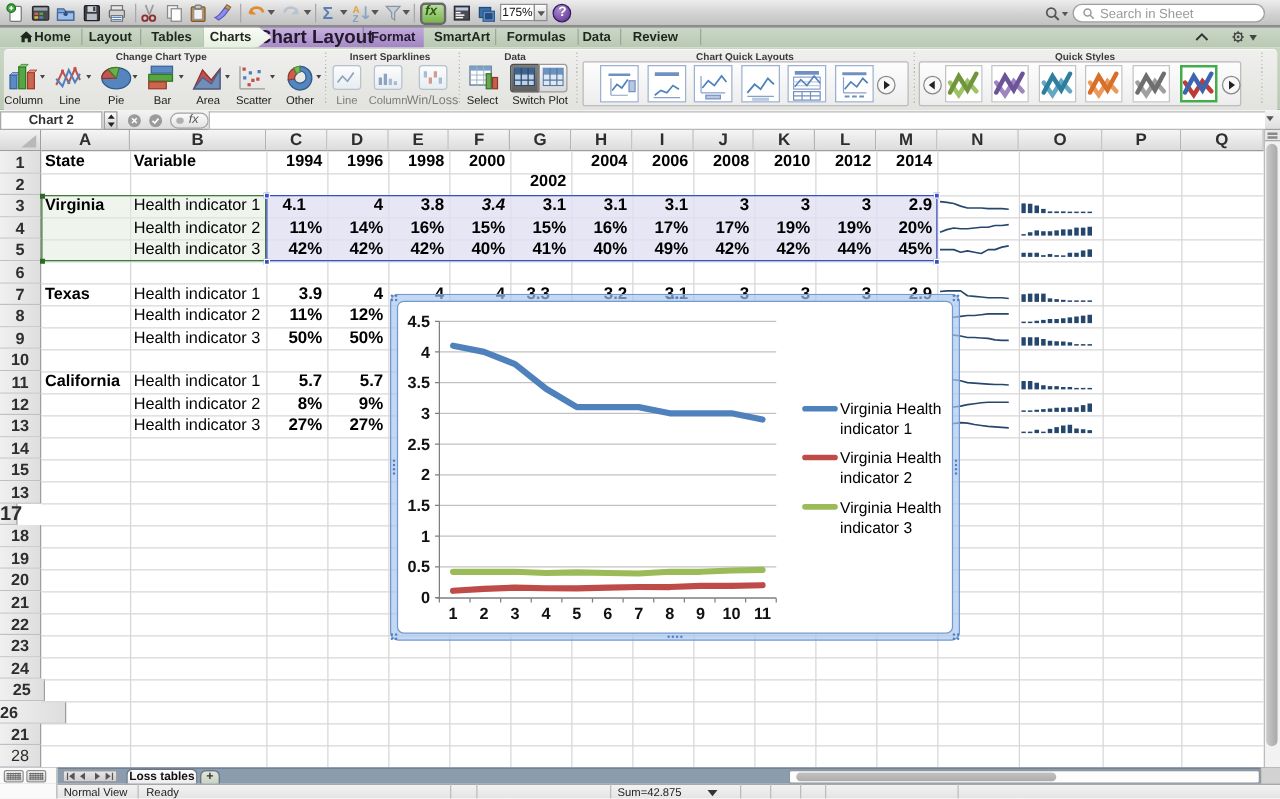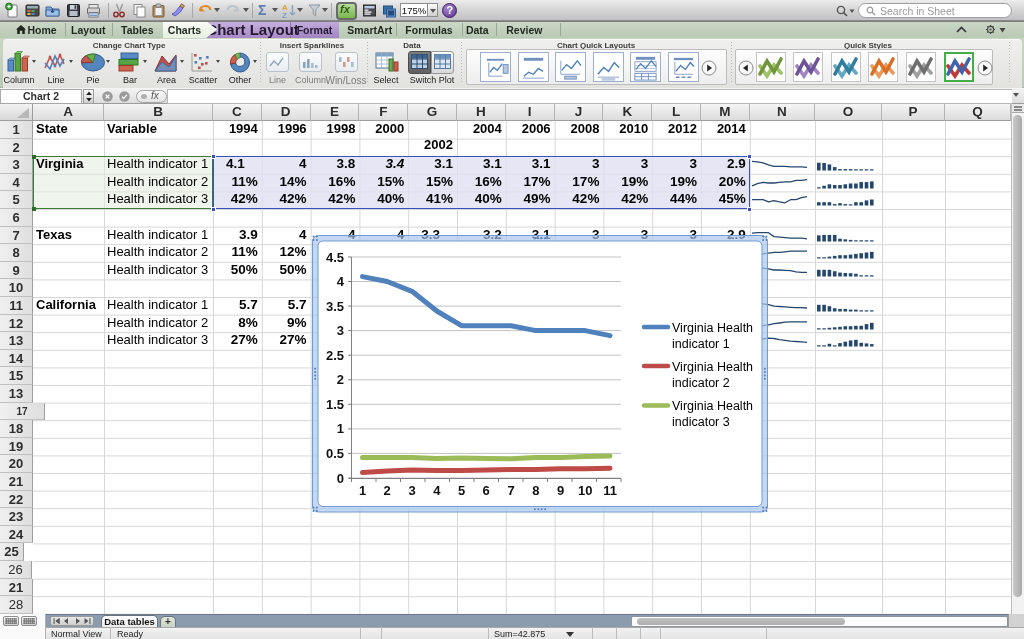--- a/index.html
+++ b/index.html
@@ -395,30 +395,30 @@
     <div style="left:0;top:226.60000000000002px;width:33px;height:17.6px;background:linear-gradient(90deg,#f0f0f0,#dedede);border-right:1px solid #9e9e9e;border-bottom:1px solid #c0c0c0;font-size:13px;font-weight:bold;color:#2e2e2e;text-align:center;line-height:17.6px;">7</div>
     <div style="left:0;top:244.20000000000002px;width:33px;height:17.6px;background:linear-gradient(90deg,#f0f0f0,#dedede);border-right:1px solid #9e9e9e;border-bottom:1px solid #c0c0c0;font-size:13px;font-weight:bold;color:#2e2e2e;text-align:center;line-height:17.6px;">8</div>
     <div style="left:0;top:261.8px;width:33px;height:17.6px;background:linear-gradient(90deg,#f0f0f0,#dedede);border-right:1px solid #9e9e9e;border-bottom:1px solid #c0c0c0;font-size:13px;font-weight:bold;color:#2e2e2e;text-align:center;line-height:17.6px;">9</div>
     <div style="left:0;top:279.4px;width:33px;height:17.6px;background:linear-gradient(90deg,#f0f0f0,#dedede);border-right:1px solid #9e9e9e;border-bottom:1px solid #c0c0c0;font-size:13px;font-weight:bold;color:#2e2e2e;text-align:center;line-height:17.6px;">10</div>
     <div style="left:0;top:297.0px;width:33px;height:17.6px;background:linear-gradient(90deg,#f0f0f0,#dedede);border-right:1px solid #9e9e9e;border-bottom:1px solid #c0c0c0;font-size:13px;font-weight:bold;color:#2e2e2e;text-align:center;line-height:17.6px;">11</div>
     <div style="left:0;top:314.6px;width:33px;height:17.6px;background:linear-gradient(90deg,#f0f0f0,#dedede);border-right:1px solid #9e9e9e;border-bottom:1px solid #c0c0c0;font-size:13px;font-weight:bold;color:#2e2e2e;text-align:center;line-height:17.6px;">12</div>
     <div style="left:0;top:332.20000000000005px;width:33px;height:17.6px;background:linear-gradient(90deg,#f0f0f0,#dedede);border-right:1px solid #9e9e9e;border-bottom:1px solid #c0c0c0;font-size:13px;font-weight:bold;color:#2e2e2e;text-align:center;line-height:17.6px;">13</div>
     <div style="left:0;top:349.8px;width:33px;height:17.6px;background:linear-gradient(90deg,#f0f0f0,#dedede);border-right:1px solid #9e9e9e;border-bottom:1px solid #c0c0c0;font-size:13px;font-weight:bold;color:#2e2e2e;text-align:center;line-height:17.6px;">14</div>
     <div style="left:0;top:367.40000000000003px;width:33px;height:17.6px;background:linear-gradient(90deg,#f0f0f0,#dedede);border-right:1px solid #9e9e9e;border-bottom:1px solid #c0c0c0;font-size:13px;font-weight:bold;color:#2e2e2e;text-align:center;line-height:17.6px;">15</div>
     <div style="left:0;top:385.0px;width:33px;height:17.6px;background:linear-gradient(90deg,#f0f0f0,#dedede);border-right:1px solid #9e9e9e;border-bottom:1px solid #c0c0c0;font-size:13px;font-weight:bold;color:#2e2e2e;text-align:center;line-height:17.6px;">13</div>
-    <div style="left:0;top:402.6px;width:45px;height:17.6px;background:linear-gradient(90deg,#f0f0f0,#dedede);border-right:1px solid #9e9e9e;border-bottom:1px solid #c0c0c0;font-size:10px;font-weight:bold;color:#2e2e2e;text-align:center;line-height:17.6px;">17</div>
+    <div style="left:0;top:402.6px;width:14px;height:17.6px;background:linear-gradient(90deg,#f0f0f0,#dedede);border-right:1px solid #9e9e9e;border-bottom:1px solid #c0c0c0;font-size:16px;font-weight:bold;color:#2e2e2e;text-align:center;line-height:17.6px;">17</div>
     <div style="left:0;top:420.20000000000005px;width:33px;height:17.6px;background:linear-gradient(90deg,#f0f0f0,#dedede);border-right:1px solid #9e9e9e;border-bottom:1px solid #c0c0c0;font-size:13px;font-weight:bold;color:#2e2e2e;text-align:center;line-height:17.6px;">18</div>
     <div style="left:0;top:437.8px;width:33px;height:17.6px;background:linear-gradient(90deg,#f0f0f0,#dedede);border-right:1px solid #9e9e9e;border-bottom:1px solid #c0c0c0;font-size:13px;font-weight:bold;color:#2e2e2e;text-align:center;line-height:17.6px;">19</div>
     <div style="left:0;top:455.40000000000003px;width:33px;height:17.6px;background:linear-gradient(90deg,#f0f0f0,#dedede);border-right:1px solid #9e9e9e;border-bottom:1px solid #c0c0c0;font-size:13px;font-weight:bold;color:#2e2e2e;text-align:center;line-height:17.6px;">20</div>
     <div style="left:0;top:473.0px;width:33px;height:17.6px;background:linear-gradient(90deg,#f0f0f0,#dedede);border-right:1px solid #9e9e9e;border-bottom:1px solid #c0c0c0;font-size:13px;font-weight:bold;color:#2e2e2e;text-align:center;line-height:17.6px;">21</div>
     <div style="left:0;top:490.6px;width:33px;height:17.6px;background:linear-gradient(90deg,#f0f0f0,#dedede);border-right:1px solid #9e9e9e;border-bottom:1px solid #c0c0c0;font-size:13px;font-weight:bold;color:#2e2e2e;text-align:center;line-height:17.6px;">22</div>
     <div style="left:0;top:508.20000000000005px;width:33px;height:17.6px;background:linear-gradient(90deg,#f0f0f0,#dedede);border-right:1px solid #9e9e9e;border-bottom:1px solid #c0c0c0;font-size:13px;font-weight:bold;color:#2e2e2e;text-align:center;line-height:17.6px;">23</div>
     <div style="left:0;top:525.8px;width:33px;height:17.6px;background:linear-gradient(90deg,#f0f0f0,#dedede);border-right:1px solid #9e9e9e;border-bottom:1px solid #c0c0c0;font-size:13px;font-weight:bold;color:#2e2e2e;text-align:center;line-height:17.6px;">24</div>
-    <div style="left:0;top:543.4000000000001px;width:24px;height:17.6px;background:linear-gradient(90deg,#f0f0f0,#dedede);border-right:1px solid #9e9e9e;border-bottom:1px solid #c0c0c0;font-size:13px;font-weight:bold;color:#2e2e2e;text-align:center;line-height:17.6px;">25</div>
-    <div style="left:0;top:561.0px;width:32px;height:17.6px;background:linear-gradient(90deg,#f0f0f0,#dedede);border-right:1px solid #9e9e9e;border-bottom:1px solid #c0c0c0;font-size:13px;font-weight:normal;color:#2e2e2e;text-align:center;line-height:17.6px;">26</div>
+    <div style="left:0;top:543.4000000000001px;width:36px;height:17.6px;background:linear-gradient(90deg,#f0f0f0,#dedede);border-right:1px solid #9e9e9e;border-bottom:1px solid #c0c0c0;font-size:13px;font-weight:bold;color:#2e2e2e;text-align:center;line-height:17.6px;">25</div>
+    <div style="left:0;top:561.0px;width:53px;height:17.6px;background:linear-gradient(90deg,#f0f0f0,#dedede);border-right:1px solid #9e9e9e;border-bottom:1px solid #c0c0c0;font-size:13px;font-weight:bold;color:#2e2e2e;line-height:17.6px;">26</div>
     <div style="left:0;top:578.6px;width:33px;height:17.6px;background:linear-gradient(90deg,#f0f0f0,#dedede);border-right:1px solid #9e9e9e;border-bottom:1px solid #c0c0c0;font-size:13px;font-weight:bold;color:#2e2e2e;text-align:center;line-height:17.6px;">21</div>
     <div style="left:0;top:596.2px;width:33px;height:17.6px;background:linear-gradient(90deg,#f0f0f0,#dedede);border-right:1px solid #9e9e9e;border-bottom:1px solid #c0c0c0;font-size:13px;font-weight:normal;color:#2e2e2e;text-align:center;line-height:17.6px;">28</div>
     <svg style="left:33px;top:121px;" width="978" height="493" viewBox="0 0 978 493">
       <path d="M71.5 0V493" stroke="#d7d7d7"></path>
       <path d="M180.5 0V493" stroke="#d7d7d7"></path>
       <path d="M229.3 0V493" stroke="#d7d7d7"></path>
       <path d="M278.1 0V493" stroke="#d7d7d7"></path>
       <path d="M326.9 0V493" stroke="#d7d7d7"></path>
       <path d="M375.7 0V493" stroke="#d7d7d7"></path>
       <path d="M424.5 0V493" stroke="#d7d7d7"></path>
@@ -816,21 +816,21 @@
     <svg style="left:53px;top:617.5px;" width="38" height="6" viewBox="0 0 38 6">
       <path d="M1 0v6M6.5 0L2.5 3l4 3z" fill="#555" stroke="none"></path>
       <path d="M6.5 0L2.5 3l4 3z" fill="#555"></path>
       <path d="M15 0l-4 3 4 3z" fill="#555"></path>
       <path d="M23 0l4 3-4 3z" fill="#555"></path>
       <path d="M31.5 0l4 3-4 3z" fill="#555"></path>
       <path d="M37 0v6" stroke="#555"></path>
       <path d="M1 0v6" stroke="#555"></path>
     </svg>
     <div style="left:101px;top:614.5px;width:57px;height:12.5px;background:linear-gradient(#ffffff,#ececec);border:1px solid #6a7582;border-bottom:none;border-radius:5px 5px 0 0;"></div>
-    <div style="left:101px;top:615px;width:57px;font-size:9.5px;font-weight:bold;color:#111;text-align:center;line-height:13px;">Data tables</div>
+    <div style="left:101px;top:615px;width:57px;font-size:9.5px;font-weight:bold;color:#111;text-align:center;line-height:13px;">Loss tables</div>
     <div style="left:160px;top:615.5px;width:16px;height:11.5px;background:linear-gradient(#e2e8dd,#c8d2c2);border:1px solid #6a7582;border-bottom:none;border-radius:5px 5px 0 0;"></div>
     <div style="left:160px;top:615.5px;width:16px;height:11px;font-size:10px;font-weight:bold;color:#333;text-align:center;line-height:11px;">+</div>
     <div style="left:631px;top:615.5px;width:377px;height:11.5px;background:#fdfdfd;border:1px solid #90959c;border-radius:2px;"></div>
     <div style="left:637px;top:617.5px;width:208px;height:7.5px;background:linear-gradient(#c2c2c2,#adadad);border-radius:4px;"></div>
     <div style="left:1008px;top:614px;width:16px;height:13px;background:#d2d2d2;border-left:1px solid #9a9a9a;"></div>
     <div style="left:0;top:627px;width:1024px;height:12px;background:linear-gradient(#f2f2f2,#e4e4e4);border-top:1px solid #a8a8a8;"></div>
     <div style="left:0;top:627px;width:46px;height:12px;background:#fafafa;border-right:1px solid #b0b0b0;"></div>
     <div style="left:51px;top:629px;font-size:9px;color:#222;">Normal View</div>
     <div style="left:117px;top:629px;font-size:9px;color:#222;">Ready</div>
     <div style="left:494px;top:629px;font-size:9px;color:#222;">Sum=42.875</div>

